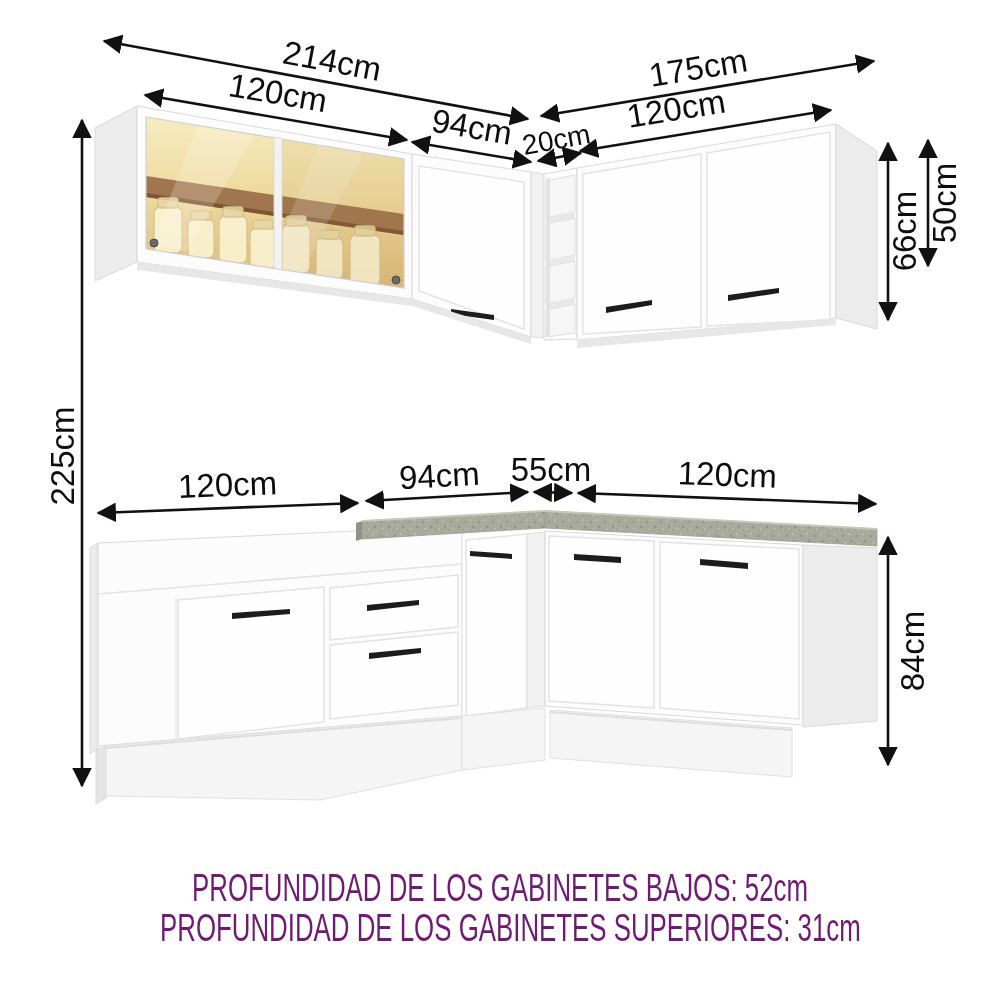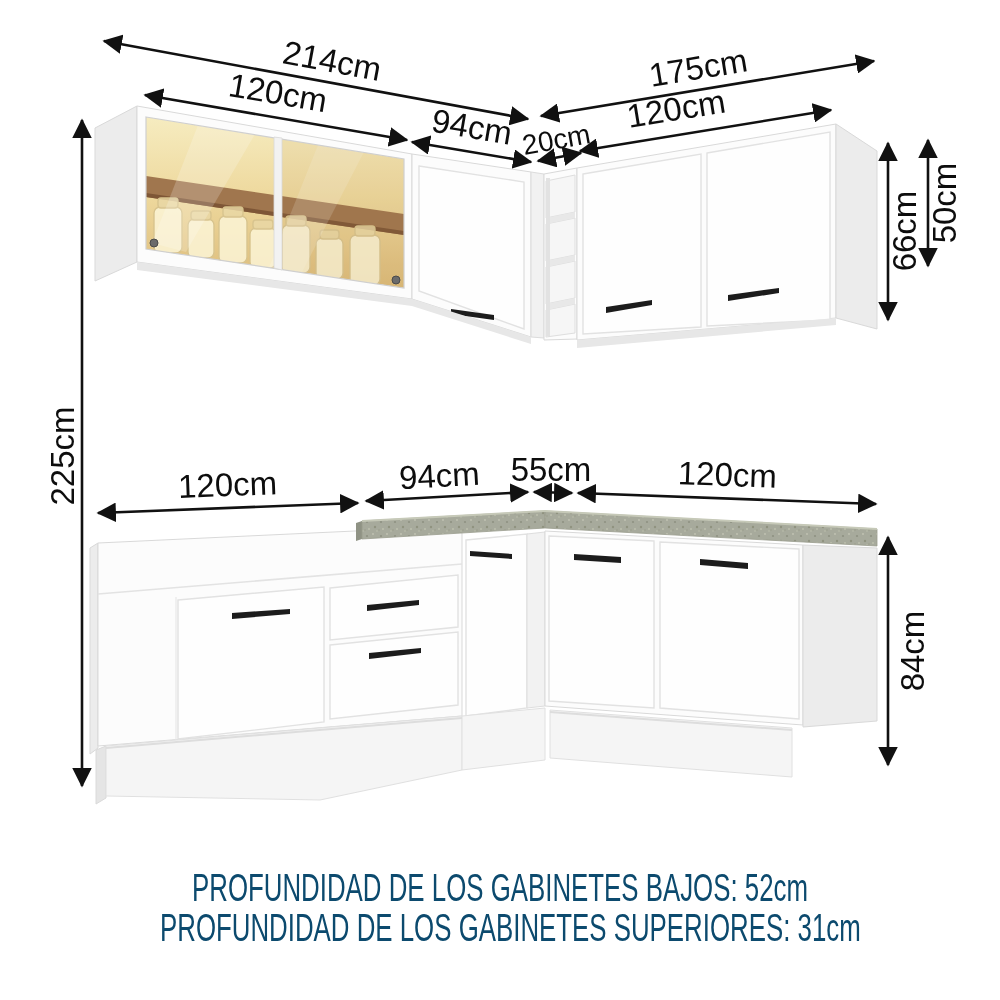--- a/index.html
+++ b/index.html
@@ -8,21 +8,21 @@
   svg{position:absolute;left:0;top:0;}
   .dim-label{font-family:"Liberation Sans", sans-serif;font-size:33px;fill:#0d0d0d;}
   .dim-label-sm{font-family:"Liberation Sans", sans-serif;font-size:28px;fill:#0d0d0d;}
   .dimline{stroke:#111111;stroke-width:2.6;fill:none;}
   .face{fill:#fcfcfc;stroke:#d9d9d9;stroke-width:1;}
   .side{fill:#ececec;stroke:#d9d9d9;stroke-width:1;}
   .door{fill:#fefefe;stroke:#e2e2e2;stroke-width:1.4;}
   .under{fill:#e7e7e7;stroke:none;}
   .plinth{fill:#f5f5f5;stroke:#e0e0e0;stroke-width:1;}
   .handle{fill:#1c1c1c;}
-  .notes{position:absolute;left:0;right:0;top:868px;text-align:center;color:#0c4a6e;}
+  .notes{position:absolute;left:0;right:0;top:868px;text-align:center;color:#701a75;}
   .note-line{font-size:38px;line-height:40px;white-space:nowrap;display:block;
              transform:scaleX(0.68);transform-origin:50% 50%;}
 </style>
 </head>
 <body>
 
 <div class="stage">
 <svg width="1000" height="1000" viewBox="0 0 1000 1000">
   <defs>
     <marker id="arr" viewBox="0 0 10 10" refX="9.2" refY="5" markerWidth="7.5" markerHeight="7.5" orient="auto-start-reverse" markerUnits="strokeWidth">

